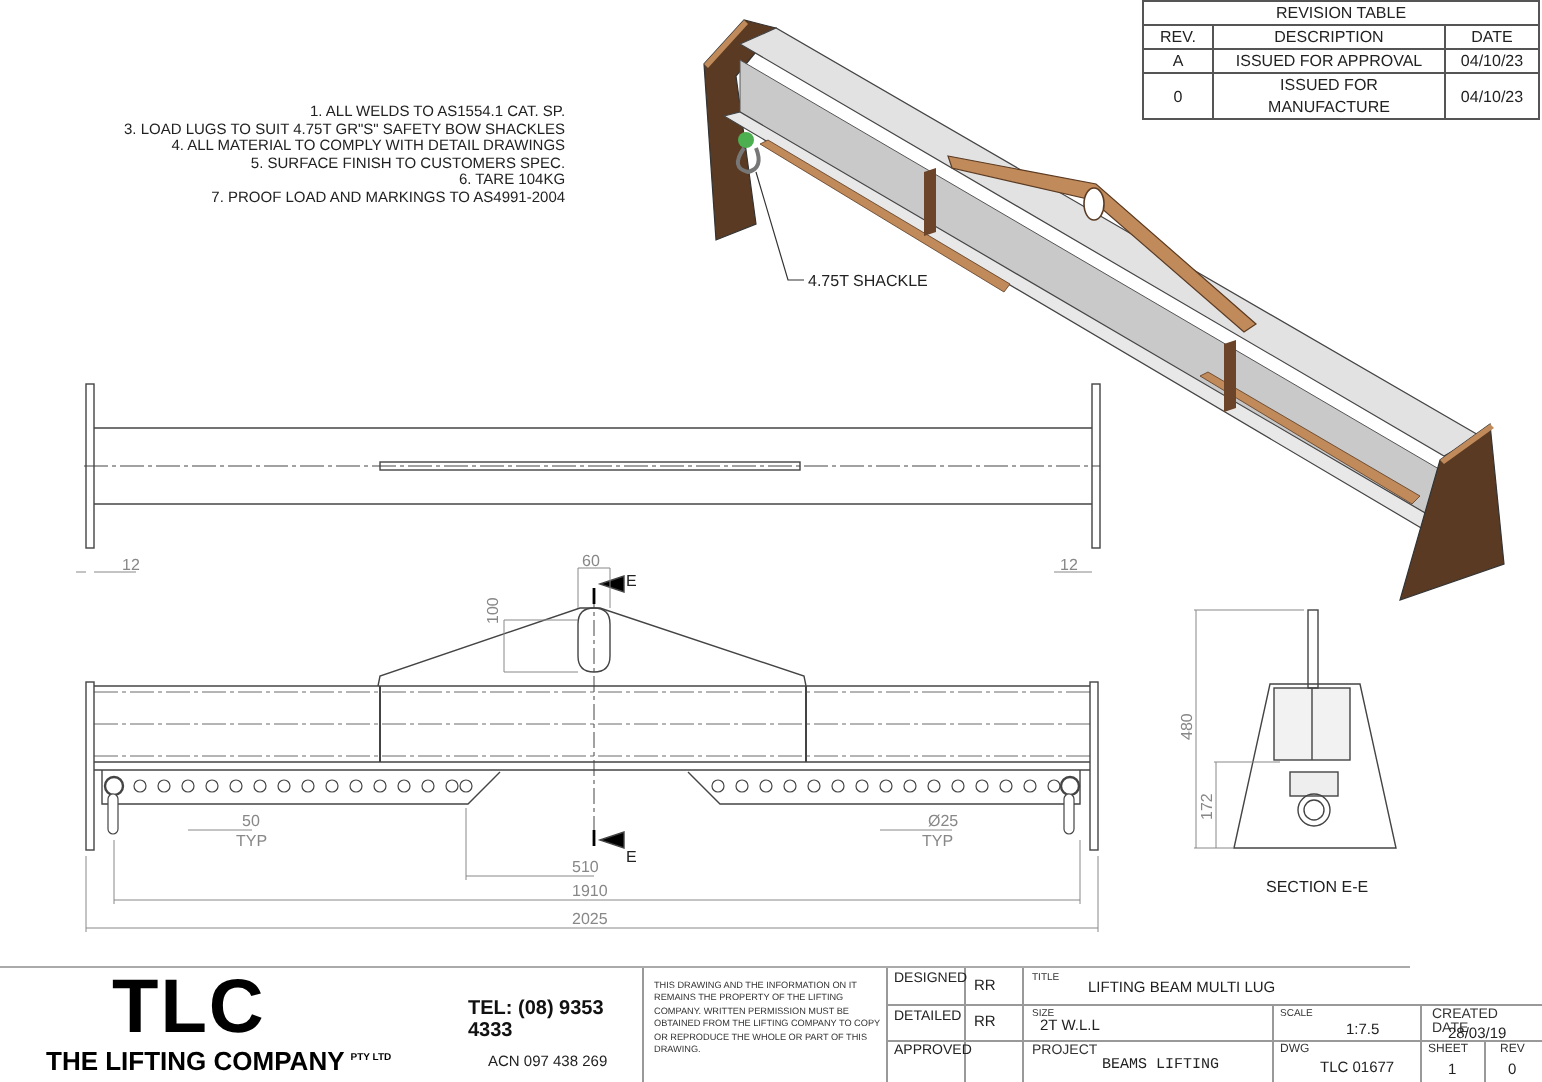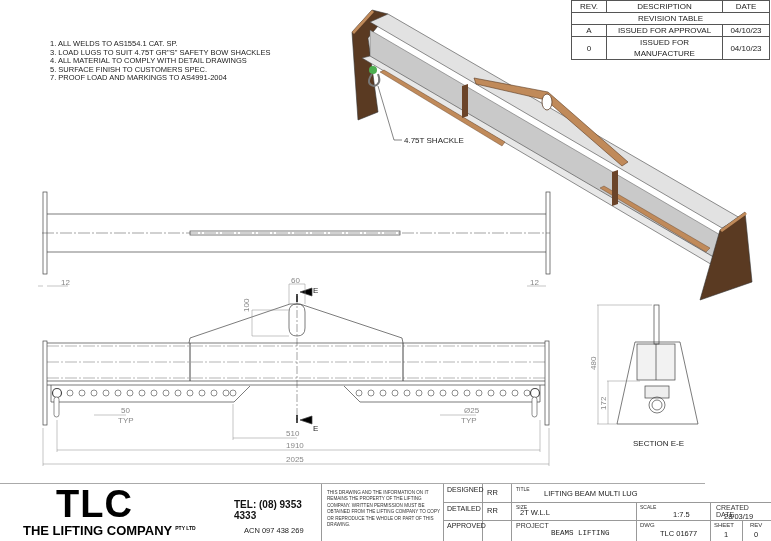--- a/index.html
+++ b/index.html
@@ -2,21 +2,21 @@
 <html><head>
 <meta charset="utf-8">
 <style>
   html, body { margin:0; padding:0; background:#ffffff; }
   body { width:771px; height:541px; position:relative; overflow:hidden; font-family:"Liberation Sans", sans-serif; color:#222; }
   
   .rev-table { position:absolute; left:571px; top:0; width:199px; border-collapse:collapse; font-size:8px; }
   .rev-table td, .rev-table th { border:1px solid #555; text-align:center; padding:0 2px; height:11px; font-weight:normal; line-height:11px; }
   
   .notes { position:absolute; left:30px; top:40px; font-size:7.5px; line-height:8.6px; color:#222; }
-  .notes ol { margin:0; padding-left:20px; }
+  .notes ol { margin:12px; padding-left:20px;text-align:right; }
   .notes li { list-style:none; }
   
   svg.drawing { position:absolute; left:0; top:0; }
   .dim { font-family:"Liberation Sans", sans-serif; font-size:8px; fill:#888; }
   .lbl { font-family:"Liberation Sans", sans-serif; font-size:8px; fill:#222; }
   
   .tb { position:absolute; left:0; top:483px; width:705px; height:58px; border-top:1px solid #aaa; }
   .tb-cell { position:absolute; border-right:1px solid #999; box-sizing:border-box; height:58px; top:0; }
   .logo-tlc { position:absolute; left:56px; top:0; font-size:38px; font-weight:bold; color:#000; letter-spacing:1px; line-height:40px; }
   .logo-name { position:absolute; left:23px; top:39px; font-size:13px; font-weight:bold; color:#000; white-space:nowrap; }
@@ -28,46 +28,47 @@
   .val { position:absolute; font-size:7.5px; color:#222; white-space:nowrap; }
   .hline { position:absolute; height:0; border-top:1px solid #999; }
   .vline { position:absolute; width:0; border-left:1px solid #999; }
 </style>
 </head>
 <body>
 
 <table class="rev-table">
   <tbody>
       <tr>
+        <td colspan="3">REVISION TABLE</td>
+      </tr>
+  <tr>
     <td style="width:30px">REV.</td>
     <td>DESCRIPTION</td>
     <td style="width:42px">DATE</td>
   </tr>
-  <tr>
-        <td colspan="3">REVISION TABLE</td>
-      </tr>
   <tr>
     <td>A</td>
     <td>ISSUED FOR APPROVAL</td>
     <td>04/10/23</td>
   </tr>
   <tr>
     <td>0</td>
     <td>ISSUED FOR MANUFACTURE</td>
     <td>04/10/23</td>
   </tr>
 </tbody>
   </table>
 
 <div class="notes">
   <ol>
     <li>1. ALL WELDS TO AS1554.1 CAT. SP.</li>
     <li>3. LOAD LUGS TO SUIT 4.75T GR"S" SAFETY BOW SHACKLES</li>
     <li>4. ALL MATERIAL TO COMPLY WITH DETAIL DRAWINGS</li>
     <li>5. SURFACE FINISH TO CUSTOMERS SPEC.</li>
+    <li>6. TARE 104KG</li>
     <li>7. PROOF LOAD AND MARKINGS TO AS4991-2004</li>
   </ol>
 </div>
 
 <svg class="drawing" width="771" height="483" viewBox="0 0 771 483">
 
   <g>
 
     <polygon points="352,32 372,10 388,14 368,38 378,112 358,120" fill="#5a3a22" stroke="#333" stroke-width="0.6"></polygon>
     <polygon points="352,32 372,10 374,12 354,34" fill="#c08a5a"></polygon>

